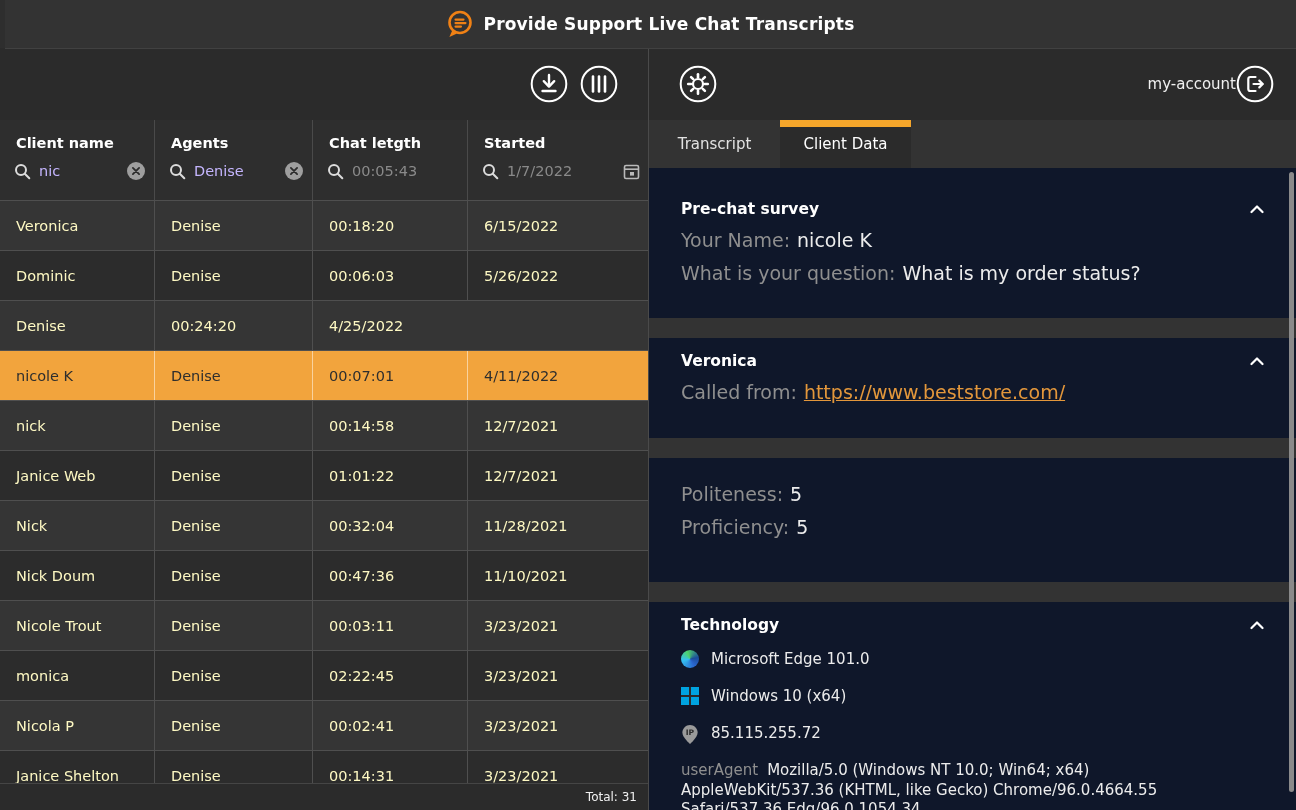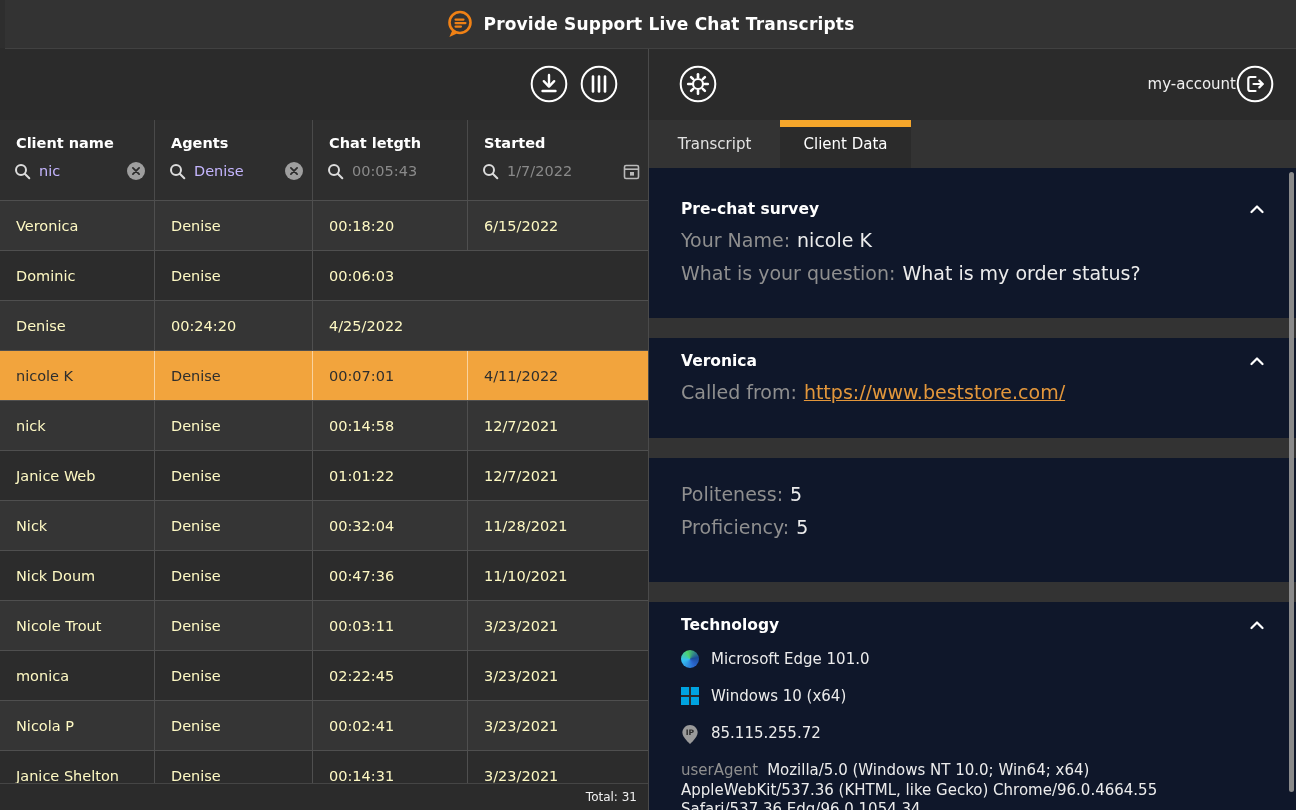--- a/index.html
+++ b/index.html
@@ -196,20 +196,21 @@
       <div class="trow odd">
         <div class="td">Veronica</div>
         <div class="td">Denise</div>
         <div class="td">00:18:20</div>
         <div class="td">6/15/2022</div>
       </div>
       <div class="trow even">
         <div class="td">Dominic</div>
         <div class="td">Denise</div>
         <div class="td">00:06:03</div>
+        <div class="td">5/26/2022</div>
       </div>
       <div class="trow odd">
         <div class="td">Denise</div>
         <div class="td">00:24:20</div>
         <div class="td">4/25/2022</div>
       </div>
       <div class="trow even selected">
         <div class="td">nicole K</div>
         <div class="td">Denise</div>
         <div class="td">00:07:01</div>

